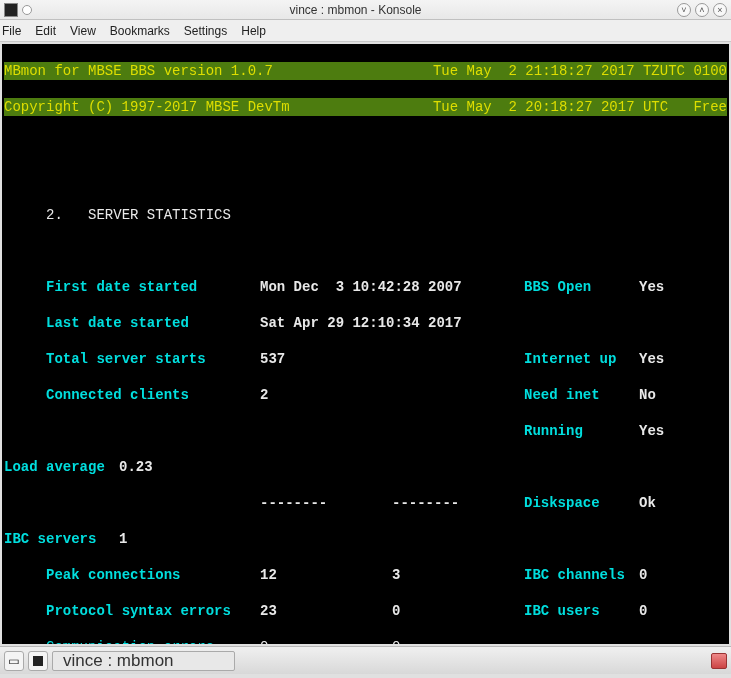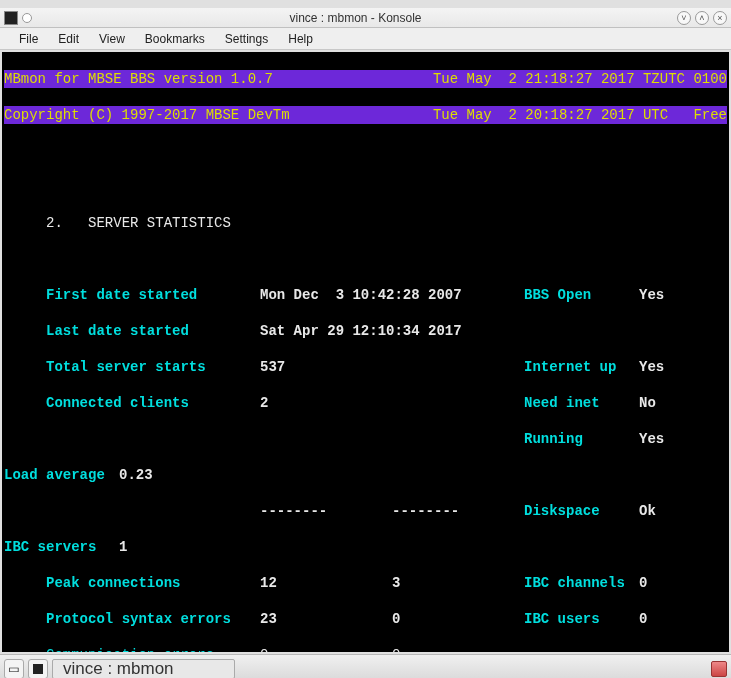--- a/index.html
+++ b/index.html
@@ -11,21 +11,20 @@
   height: 678px;
   overflow: hidden;
 }
 .titlebar {
   height: 20px;
   background: linear-gradient(#f4f4f4,#e8e8e8);
   border-bottom: 1px solid #c0c0c0;
   display: flex;
   align-items: center;
   padding: 0 4px;
-  margin-top: 8px;
 }
 .titlebar .appicon {
   width: 14px; height: 14px;
   background: #222;
   border: 1px solid #888;
   margin-right: 4px;
 }
 .titlebar .dot {
   width: 10px; height: 10px;
   border: 1px solid #999;
@@ -50,40 +49,40 @@
   font-size: 9px;
   color: #555;
   cursor: pointer;
 }
 .menubar {
   height: 22px;
   background: #efefef;
   border-bottom: 1px solid #c8c8c8;
   display: flex;
   align-items: center;
-  padding: 0 19px;
-  gap: 20px;
+  padding: 0 2px;
+  gap: 14px;
   color: #222;
 }
 .menubar .menuitem { cursor: pointer; }
 .terminal-wrap {
   padding: 2px;
   background: #e0e0e0;
 }
 .terminal {
   background: #000;
   font-family: "Courier New", monospace;
   font-size: 14px;
   line-height: 18px;
   white-space: pre;
   padding: 0 2px 2px 2px;
   height: 600px;
   overflow: hidden;
 }
-.headerbar { background: #6d28d9; color: #fff; display: flex; justify-content: space-between; gap: 25px; }
+.headerbar { background: #4d7c0f; color: #fff; display: flex; justify-content: space-between; gap: 25px; }
 .cyan { color: #00dede; }
 .yellow { color: #dede00; }
 .white { color: #e8e8e8; }
 .taskbar {
   height: 28px;
   background: linear-gradient(#f0f0f0,#d8d8d8);
   border-top: 1px solid #b8b8b8;
   display: flex;
   align-items: center;
   padding: 0 4px;

